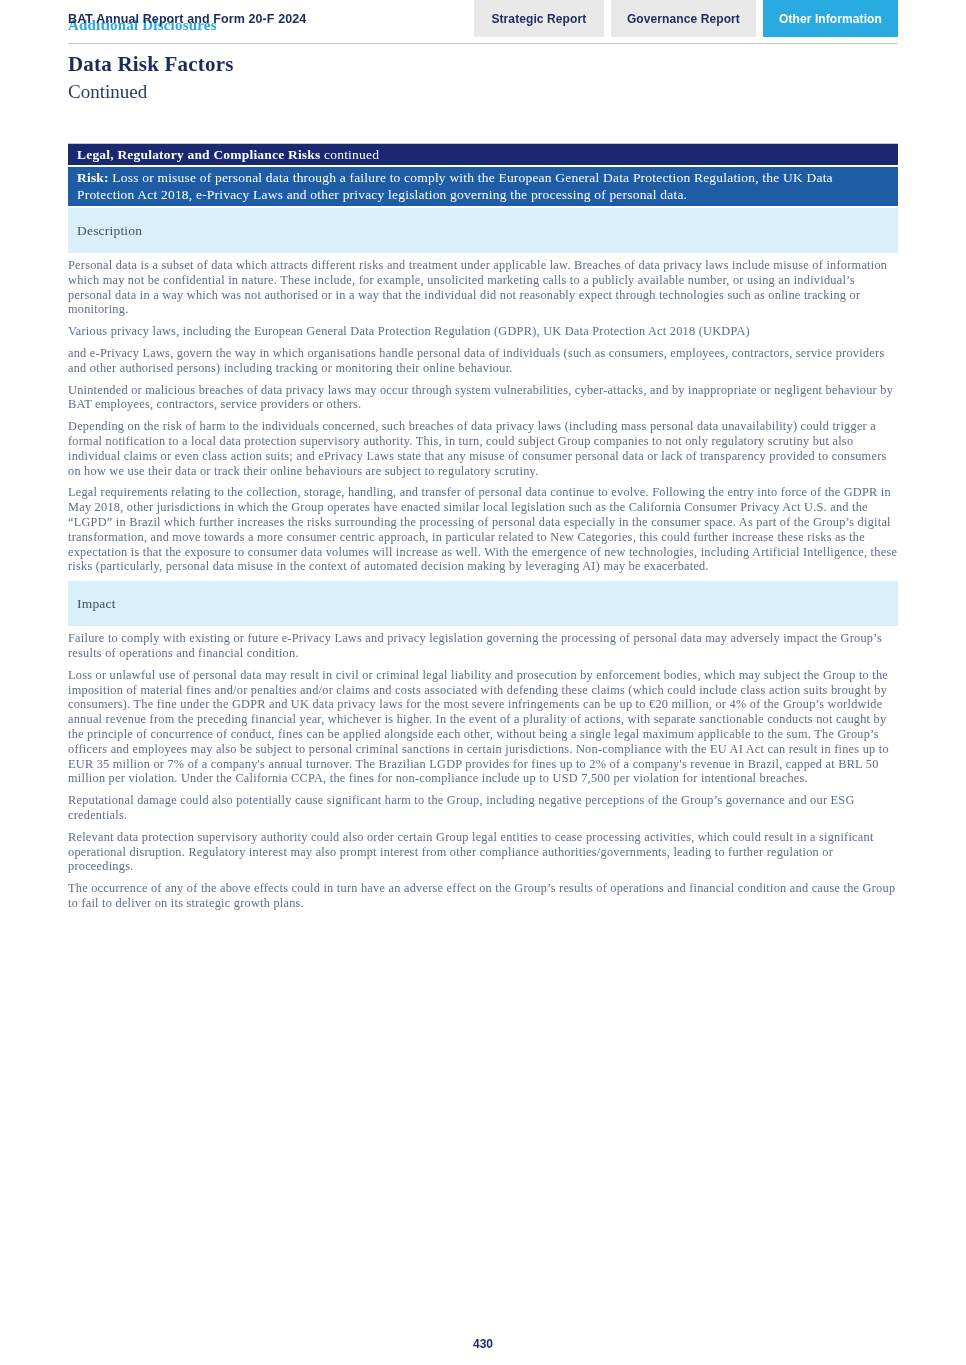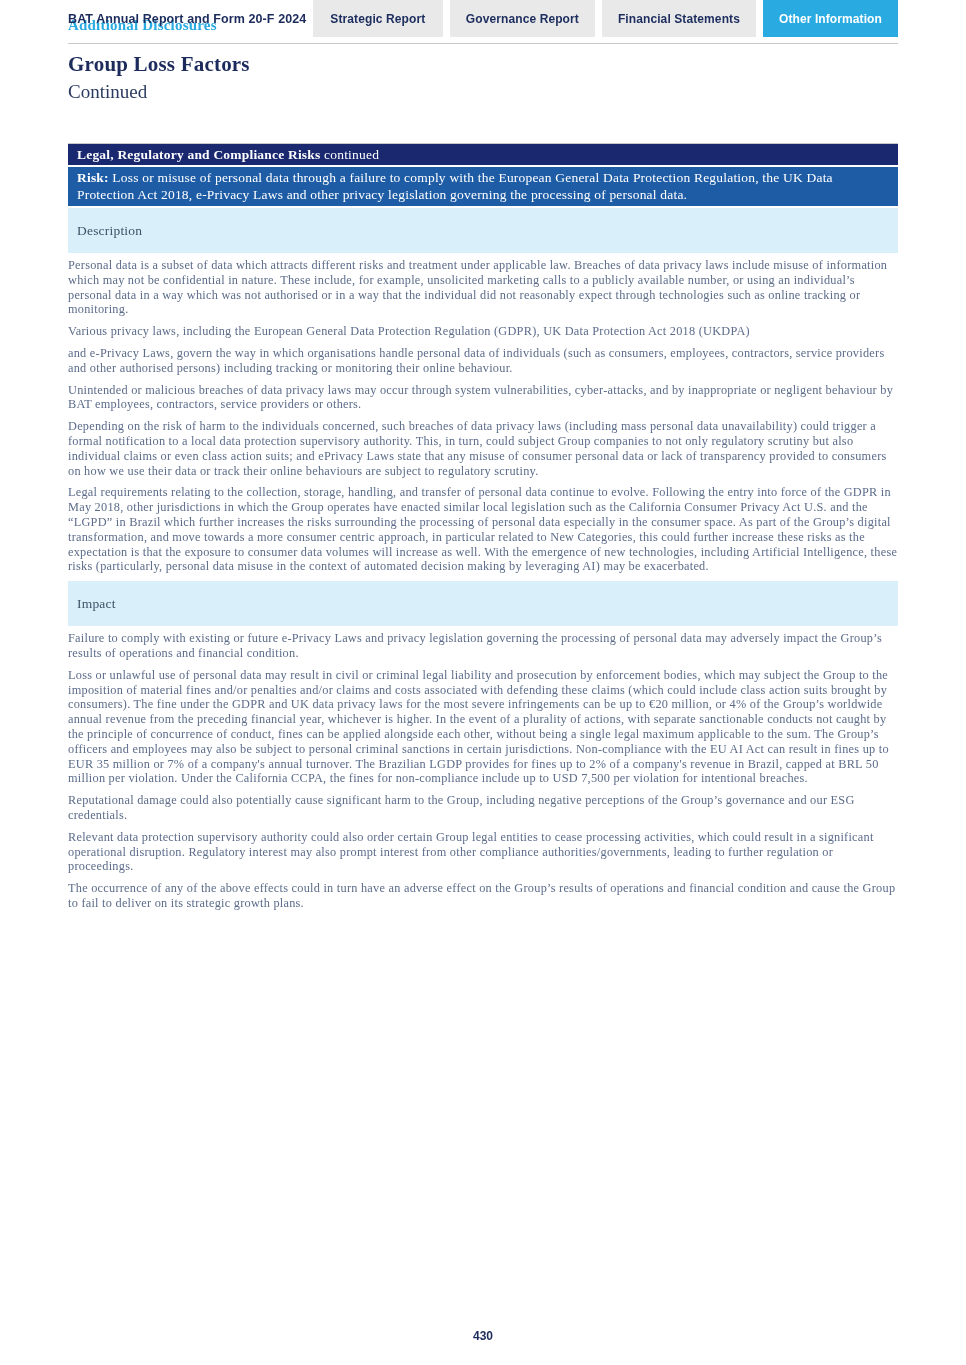--- a/index.html
+++ b/index.html
@@ -80,21 +80,21 @@
   
   .paras{margin-top:5px;}
   .paras p{
     margin:0 0 7px 0;
     font-size:12.3px;line-height:14.8px;
     letter-spacing:.25px;
     color:#5c6c8a;
   }
   
   .page-number{
-    position:absolute;left:0;right:0;bottom:22px;
+    position:absolute;left:0;right:0;bottom:14px;
     text-align:center;
     font-size:12px;font-weight:bold;color:#1c2b5c;
   }
 </style>
 </head>
 <body>
 
 <div class="page">
 
   <div class="topbar">
@@ -102,36 +102,33 @@
     <div class="tabs">
 
         <div class="tab">
           <span>Strategic Report</span>
         </div>
 
         <div class="tab">
           <span>Governance Report</span>
         </div>
 
-        <div class="tab">
-          <span>Financial Statements</span>
-        </div>
 
         <div class="tab active">
           <span>Other Information</span>
         </div>
       </div>
   </div>
 
   <div class="content">
 
     <div class="section-label">Additional Disclosures</div>
     <hr class="rule rule1">
 
-    <div class="page-title">Group Loss Factors</div>
+    <div class="page-title">Data Risk Factors</div>
     <div class="page-subtitle">Continued</div>
 
     <hr class="rule rule2">
 
     <div class="bar-dark">
       <span class="b">Legal, Regulatory and Compliance Risks</span><span> continued</span>
     </div>
 
     <div class="bar-blue">
       <span class="b">Risk: </span><span>Loss or misuse of personal data through a failure to comply with the European General Data Protection Regulation, the UK Data Protection Act 2018, e-Privacy Laws and other privacy legislation governing the processing of personal data.</span>

